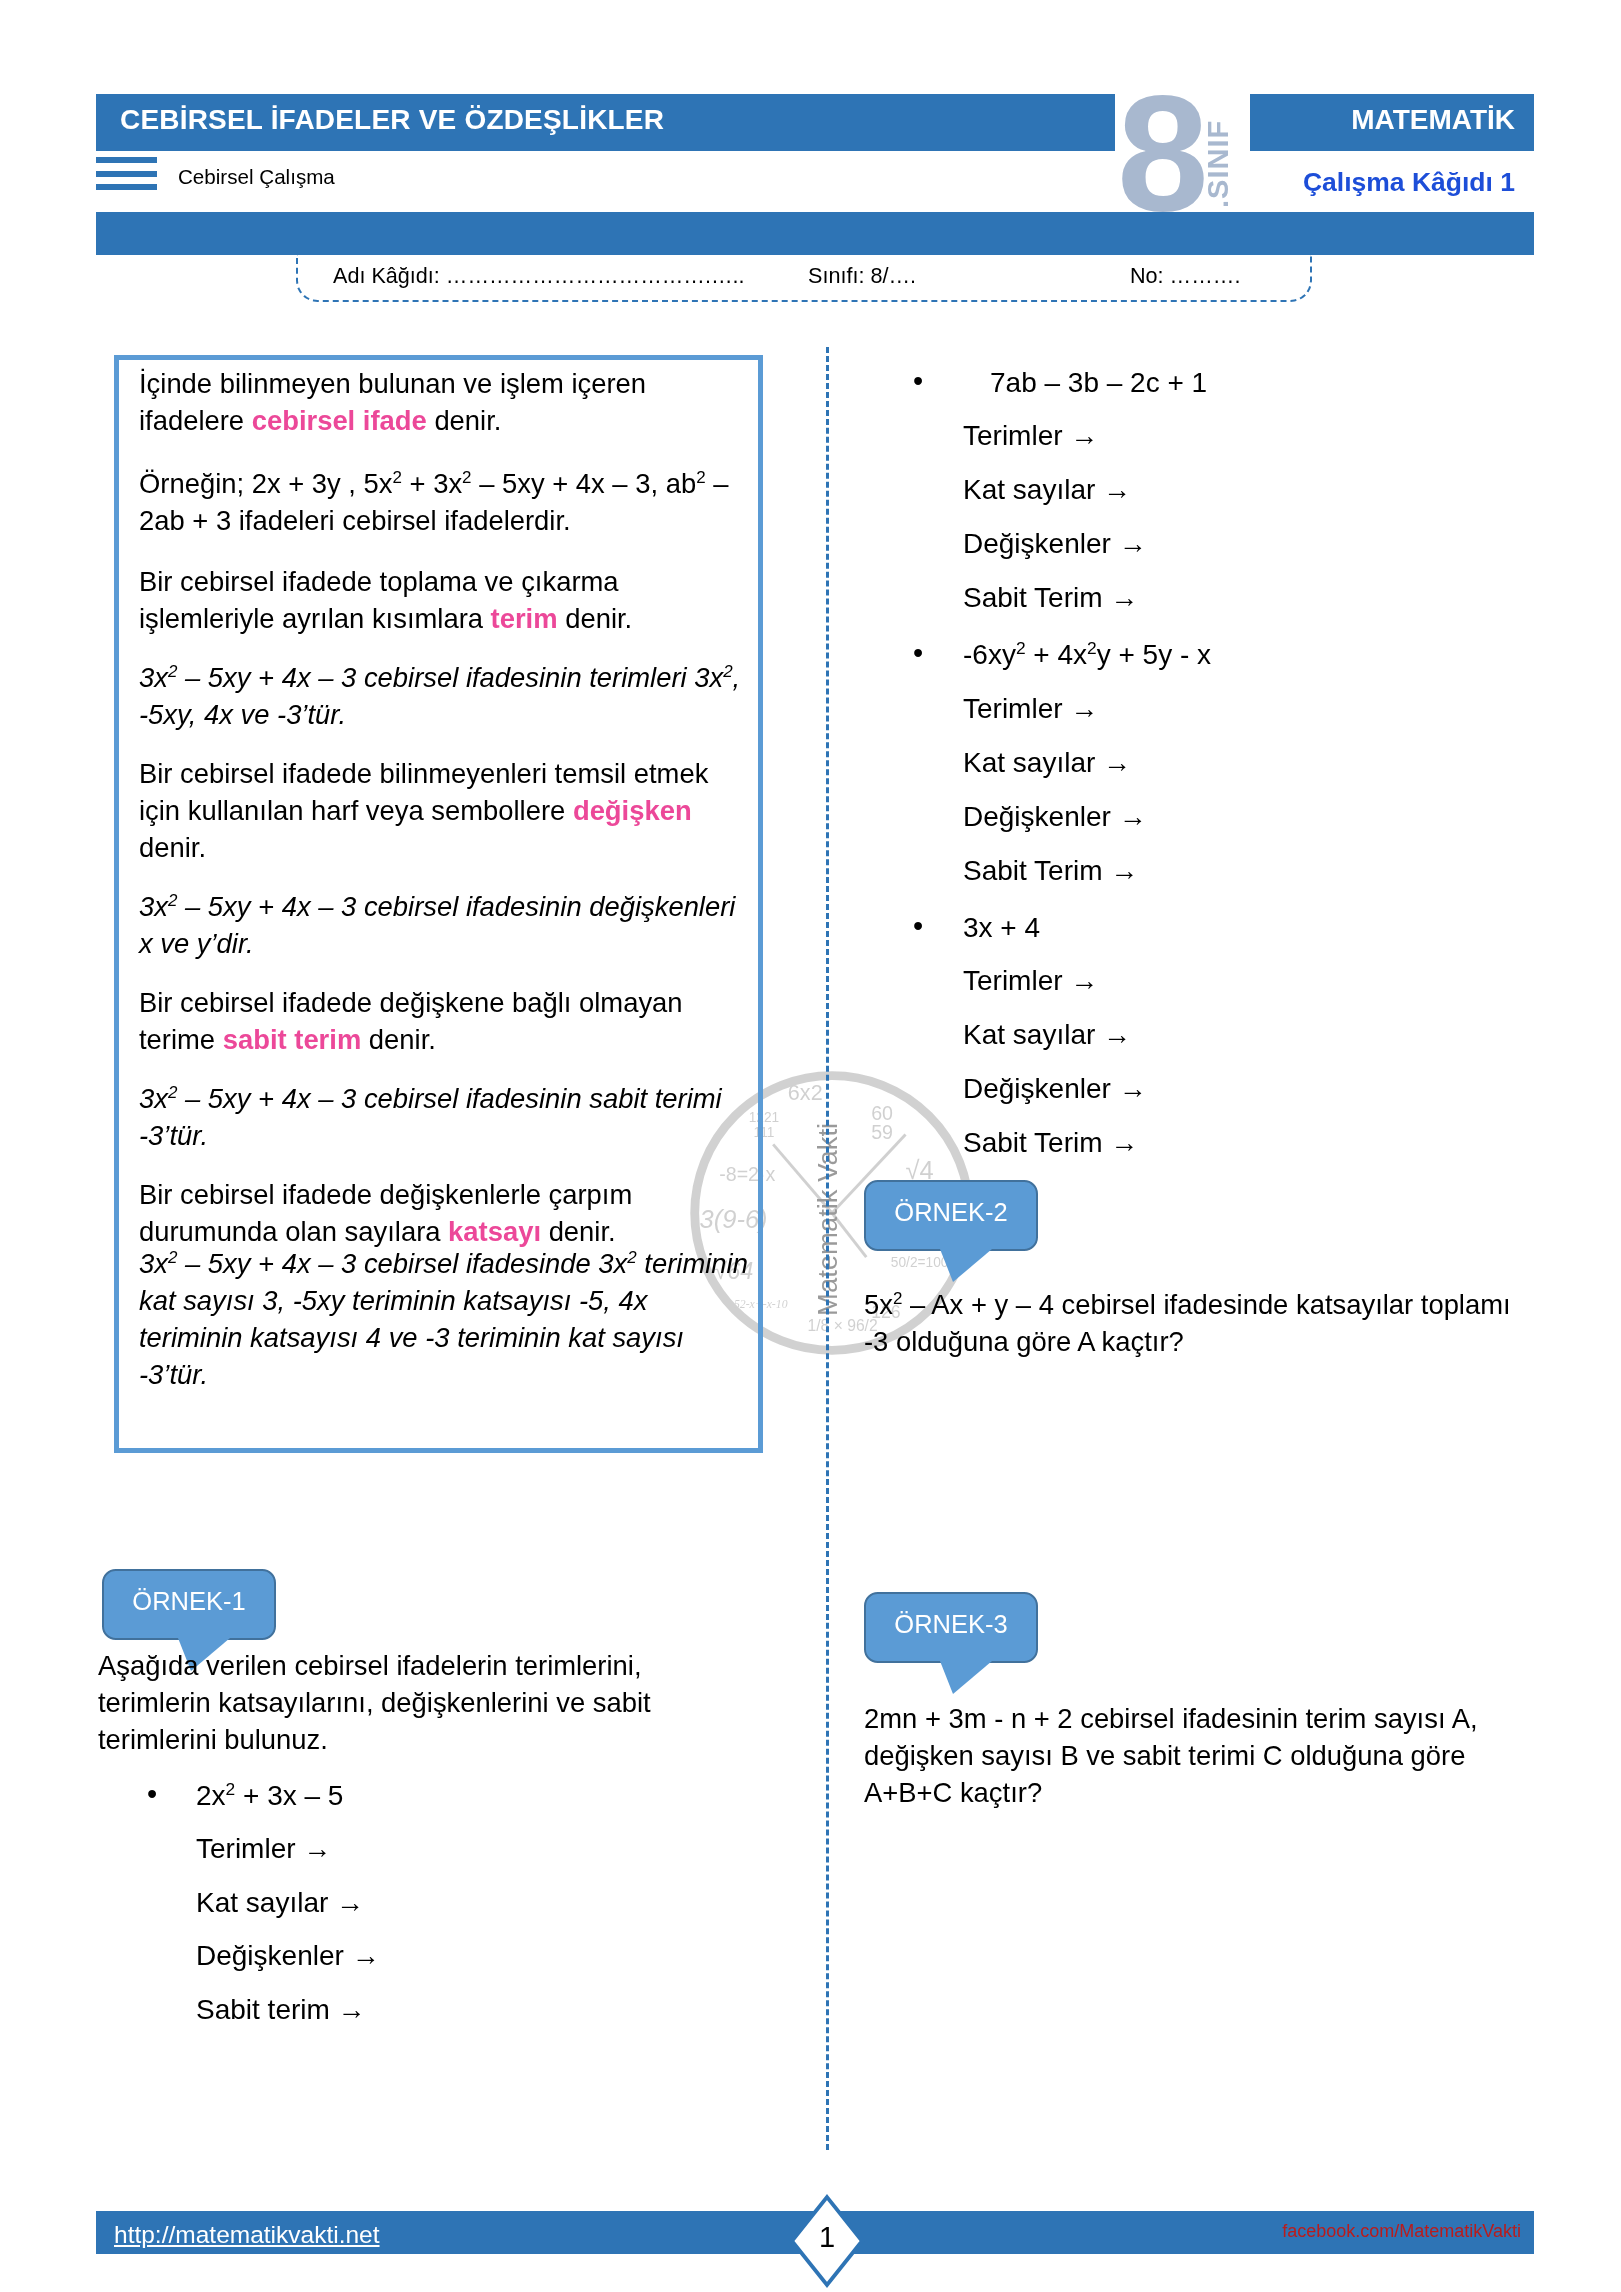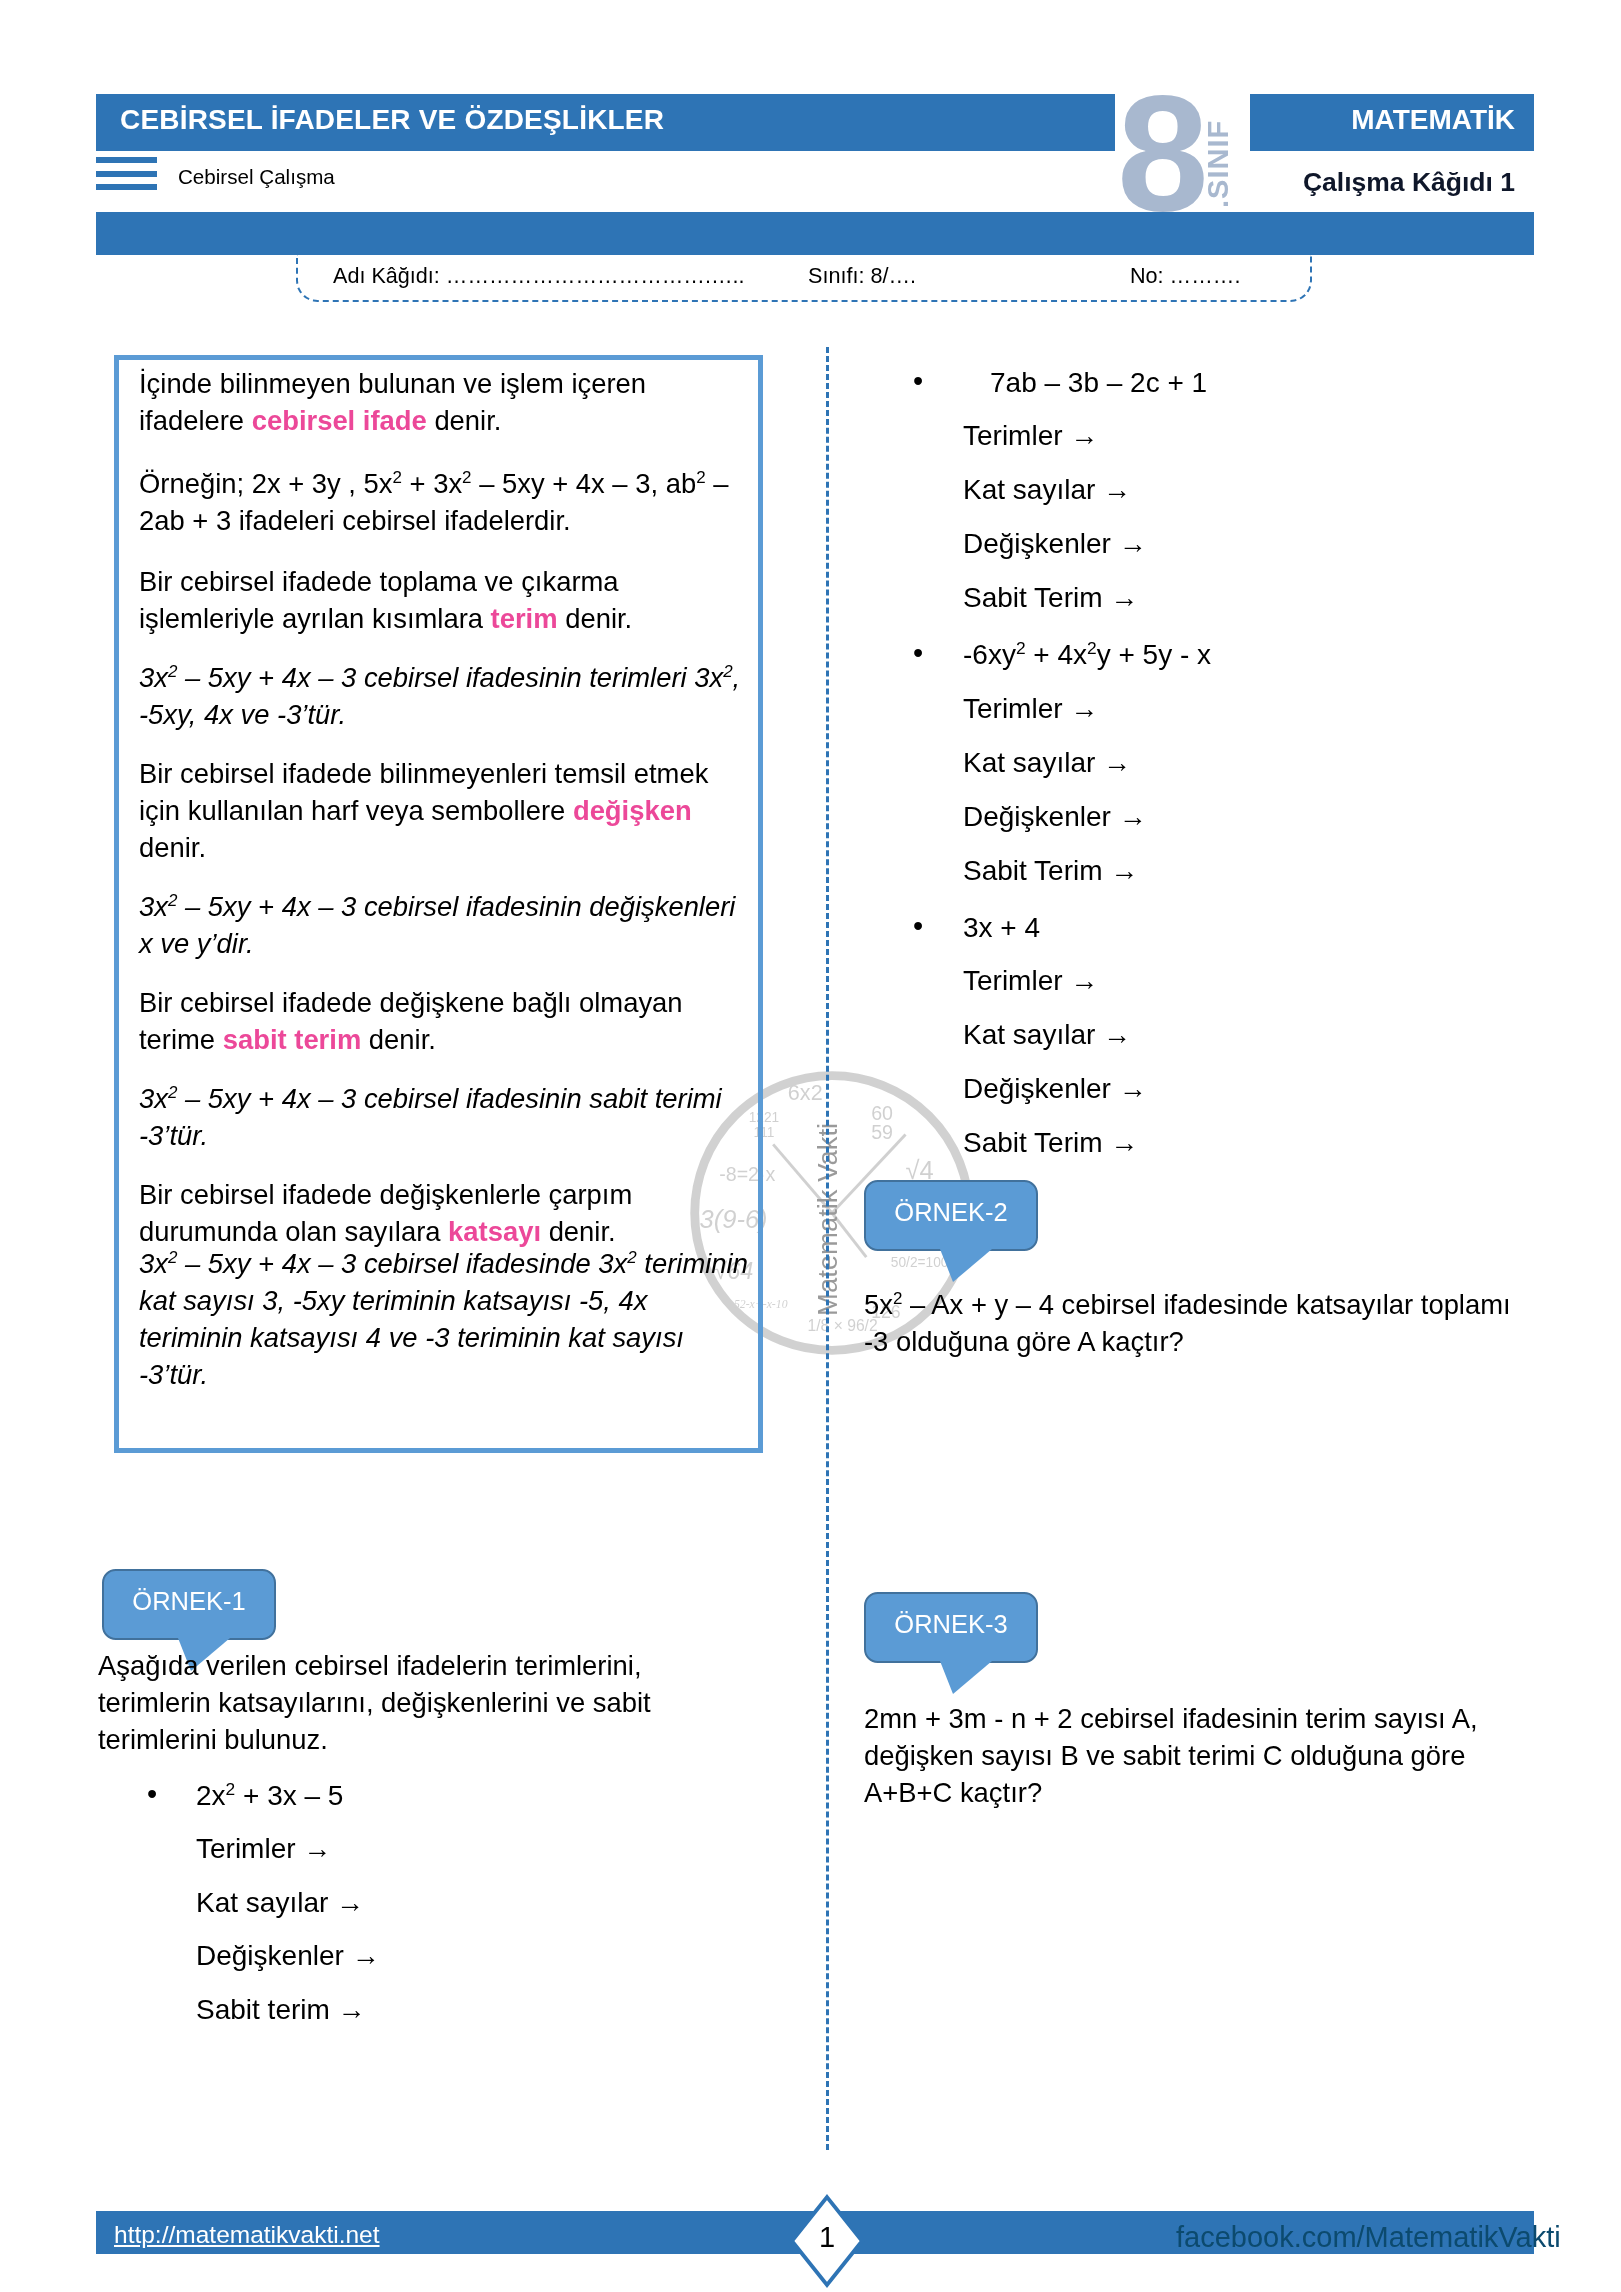--- a/index.html
+++ b/index.html
@@ -10,21 +10,21 @@
   
   #title-bar { left: 96px; top: 94px; width: 1019px; height: 57px; }
   #title-text { left: 120px; top: 104px; font-size: 28px; font-weight: bold; color: #fff; letter-spacing: 0.2px; }
   .hamb { left: 96px; width: 61px; height: 5.9px; background: #2e74b5; }
   #subtitle { left: 178px; top: 165px; font-size: 20.6px; }
   #grade-8 { left: 1117px; top: 71px; font-size: 165px; font-weight: bold; color: #a8b8cf; line-height: 1; }
   #grade-sinif { left: 1202px; top: 98px; width: 33px; height: 110px; }
   #grade-sinif span { display:block; transform: rotate(-90deg); transform-origin: left top; position:absolute; left:0; top:110px; font-size: 29px; font-weight: bold; color: #a8b8cf; letter-spacing: 1px; white-space: nowrap; }
   #subject-bar { left: 1250px; top: 94px; width: 284px; height: 57px; }
   #subject-text { left: 1250px; top: 104px; width: 265px; text-align: right; font-size: 28px; font-weight: bold; color: #fff; }
-  #worksheet { left: 1250px; top: 167px; width: 265px; text-align: right; font-size: 26.5px; font-weight: bold; color: #0f172a; }
+  #worksheet { left: 1250px; top: 167px; width: 265px; text-align: right; font-size: 26.5px; font-weight: bold; color: #1d4ed8; }
   #band { left: 96px; top: 212px; width: 1438px; height: 43px; }
   #info-box { left: 296px; top: 253px; width: 1012px; height: 47px; border: 2.9px dashed #2e74b5; border-top: none; border-radius: 0 0 21.6px 21.6px; }
   #info-name { left: 333px; top: 263px; font-size: 21.6px; }
   #info-class { left: 808px; top: 263px; font-size: 21.6px; }
   #info-no { left: 1111px; top: 263px; font-size: 21.6px; margin-left: 19px; }
   
   #divider { left: 826px; top: 347px; width: 0; height: 1803px; border-left: 3.9px dashed #2e74b5; }
   
   #def-box { left: 114px; top: 355px; width: 649px; height: 1098px; border: 5.9px solid #5b9bd5; box-sizing: border-box; }
   .def-p { position: absolute; left: 139px; width: 617px; font-size: 27.4px; line-height: 37px; }
@@ -35,21 +35,21 @@
   .callout { position: absolute; width: 174px; height: 71px; background: #5b9bd5; border: 2px solid #41719c; border-radius: 13.7px; box-sizing: border-box; }
   .callout .lbl { position: absolute; left: 0; right: 0; top: 15.7px; text-align: center; font-size: 25.5px; color: #fff; }
   .callout .tail { position: absolute; left: 74px; top: 67px; width: 0; height: 0; border-left: 13.7px solid transparent; border-right: 39px solid transparent; border-top: 33px solid #5b9bd5; }
   
   .bullet { position: absolute; font-size: 29px; }
   .line { position: absolute; font-size: 28px; }
   .para { position: absolute; font-size: 27.4px; line-height: 37px; }
   
   #footer-bar { left: 96px; top: 2211px; width: 1438px; height: 43px; }
   #footer-left { left: 114px; top: 2221px; font-size: 24.5px; color: #fff; text-decoration: underline; }
-  #footer-right { left: 1176px; top: 2221px; width: 345px; text-align: right; font-size: 29px; color: #0c4a6e; }
+  #footer-right { left: 1176px; top: 2221px; width: 345px; text-align: right; font-size: 18px; color: #b91c1c; }
   #page-diamond { left: 788px; top: 2194px; width: 78px; height: 94px; }
   #page-num { left: 788px; top: 2221px; width: 78px; text-align: center; font-size: 29px; }
   
   #watermark { left: 680px; top: 1061px; width: 304px; height: 304px; opacity: 0.45; }
 </style>
 </head>
 <body>
 
 <div class="abs blue" id="title-bar"></div>
 <div class="abs" id="title-text">CEBİRSEL İFADELER VE ÖZDEŞLİKLER</div>

